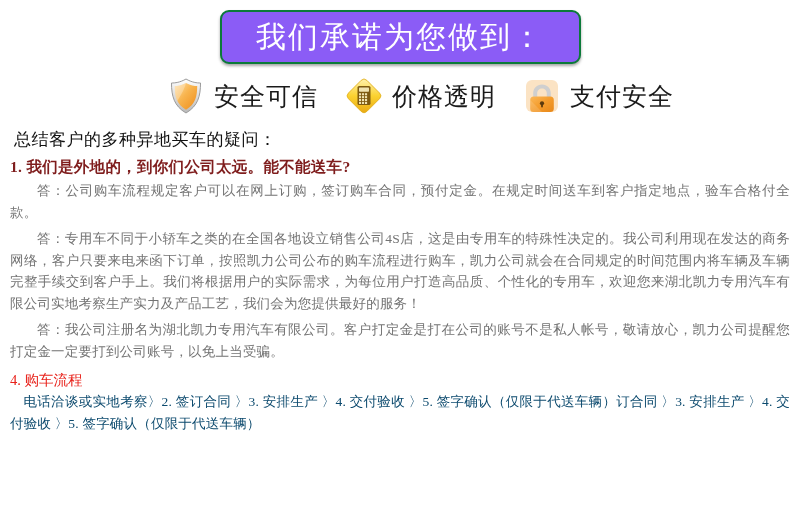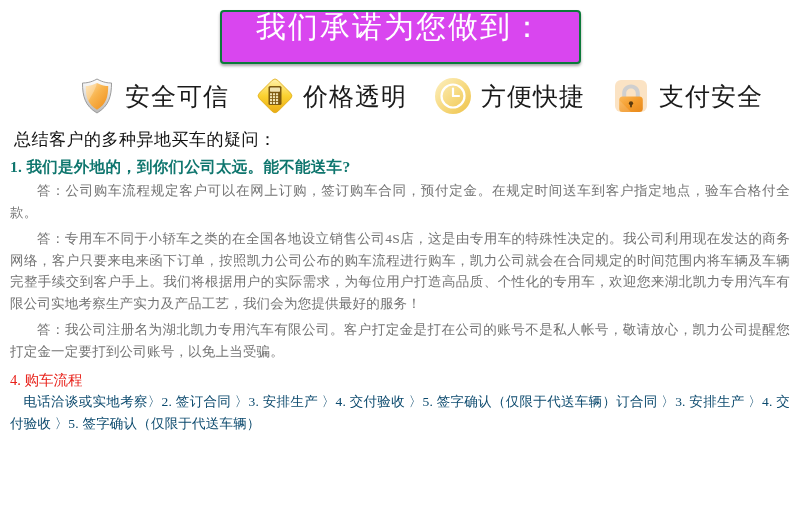--- a/index.html
+++ b/index.html
@@ -25,24 +25,25 @@
     height: 68px;
     display: flex;
     align-items: center;
     justify-content: center;
     padding-top: 6px;
     box-sizing: border-box;
   }
   .banner {
     width: 357px;
     height: 50px;
-    background: #d946ef;
+    background: #8b5cf6;
     border: 2px solid #0c7a3a;
-    border-radius: 4px;
-    display: flex;
+    border-radius: 9px;
+    display: flex;
+    align-items: center;
     justify-content: center;
     box-shadow: 0 2px 3px rgba(0,0,0,0.35);
   }
   .banner-text {
     color: #ffffff;
     font-size: 30px;
     font-weight: 400;
     letter-spacing: 2px;
     line-height: 1;
     font-family: "Liberation Serif", "DejaVu Serif", serif;
@@ -96,21 +97,21 @@
     padding: 2px 8px 0 8px;
   }
   .section-heading {
     color: #111111;
     font-size: 17px;
     font-weight: 400;
     margin: 2px 0 4px 6px;
     letter-spacing: 0.5px;
   }
   .question {
-    color: #0f766e;
+    color: #7f1d1d;
     font-size: 15.5px;
     font-weight: bold;
     margin: 6px 0 2px 2px;
     letter-spacing: 0.3px;
   }
   .answer {
     color: #737373;
     font-size: 13.5px;
     line-height: 1.62;
     margin: 0 2px 4px 2px;
@@ -194,38 +195,20 @@
             <rect x="21" y="23" width="2.1" height="2.1"></rect>
             <rect x="15" y="25.9" width="2.1" height="2.1"></rect>
             <rect x="18" y="25.9" width="2.1" height="2.1"></rect>
             <rect x="21" y="25.9" width="2.1" height="2.1"></rect>
           </g>
         </svg>
       </span>
       <span class="feature-label">价格透明</span>
     </div>
 
-    <div class="feature">
-      <span class="icon-box">
-        <svg class="ic-clock" viewBox="0 0 40 40" xmlns="http://www.w3.org/2000/svg">
-          <defs>
-            <linearGradient id="ckG" x1="0" y1="0" x2="1" y2="1">
-              <stop offset="0" stop-color="#fdf0c2"></stop>
-              <stop offset="0.55" stop-color="#f6d87c"></stop>
-              <stop offset="1" stop-color="#eec24a"></stop>
-            </linearGradient>
-          </defs>
-          <circle cx="20" cy="20" r="18" fill="url(#ckG)"></circle>
-          <circle cx="20" cy="20" r="11.5" fill="none" stroke="#ffffff" stroke-width="2.2"></circle>
-          <line x1="20" y1="20" x2="20" y2="12.5" stroke="#ffffff" stroke-width="2.2" stroke-linecap="round"></line>
-          <line x1="20" y1="20" x2="26" y2="20" stroke="#ffffff" stroke-width="2.2" stroke-linecap="round"></line>
-        </svg>
-      </span>
-      <span class="feature-label">方便快捷</span>
-    </div>
 
     <div class="feature">
       <span class="icon-box">
         <svg class="ic-lock" viewBox="0 0 40 40" xmlns="http://www.w3.org/2000/svg">
           <defs>
             <linearGradient id="lkBody" x1="0" y1="0" x2="1" y2="1">
               <stop offset="0" stop-color="#fbb859"></stop>
               <stop offset="0.5" stop-color="#f49c2c"></stop>
               <stop offset="1" stop-color="#e8881a"></stop>
             </linearGradient>

